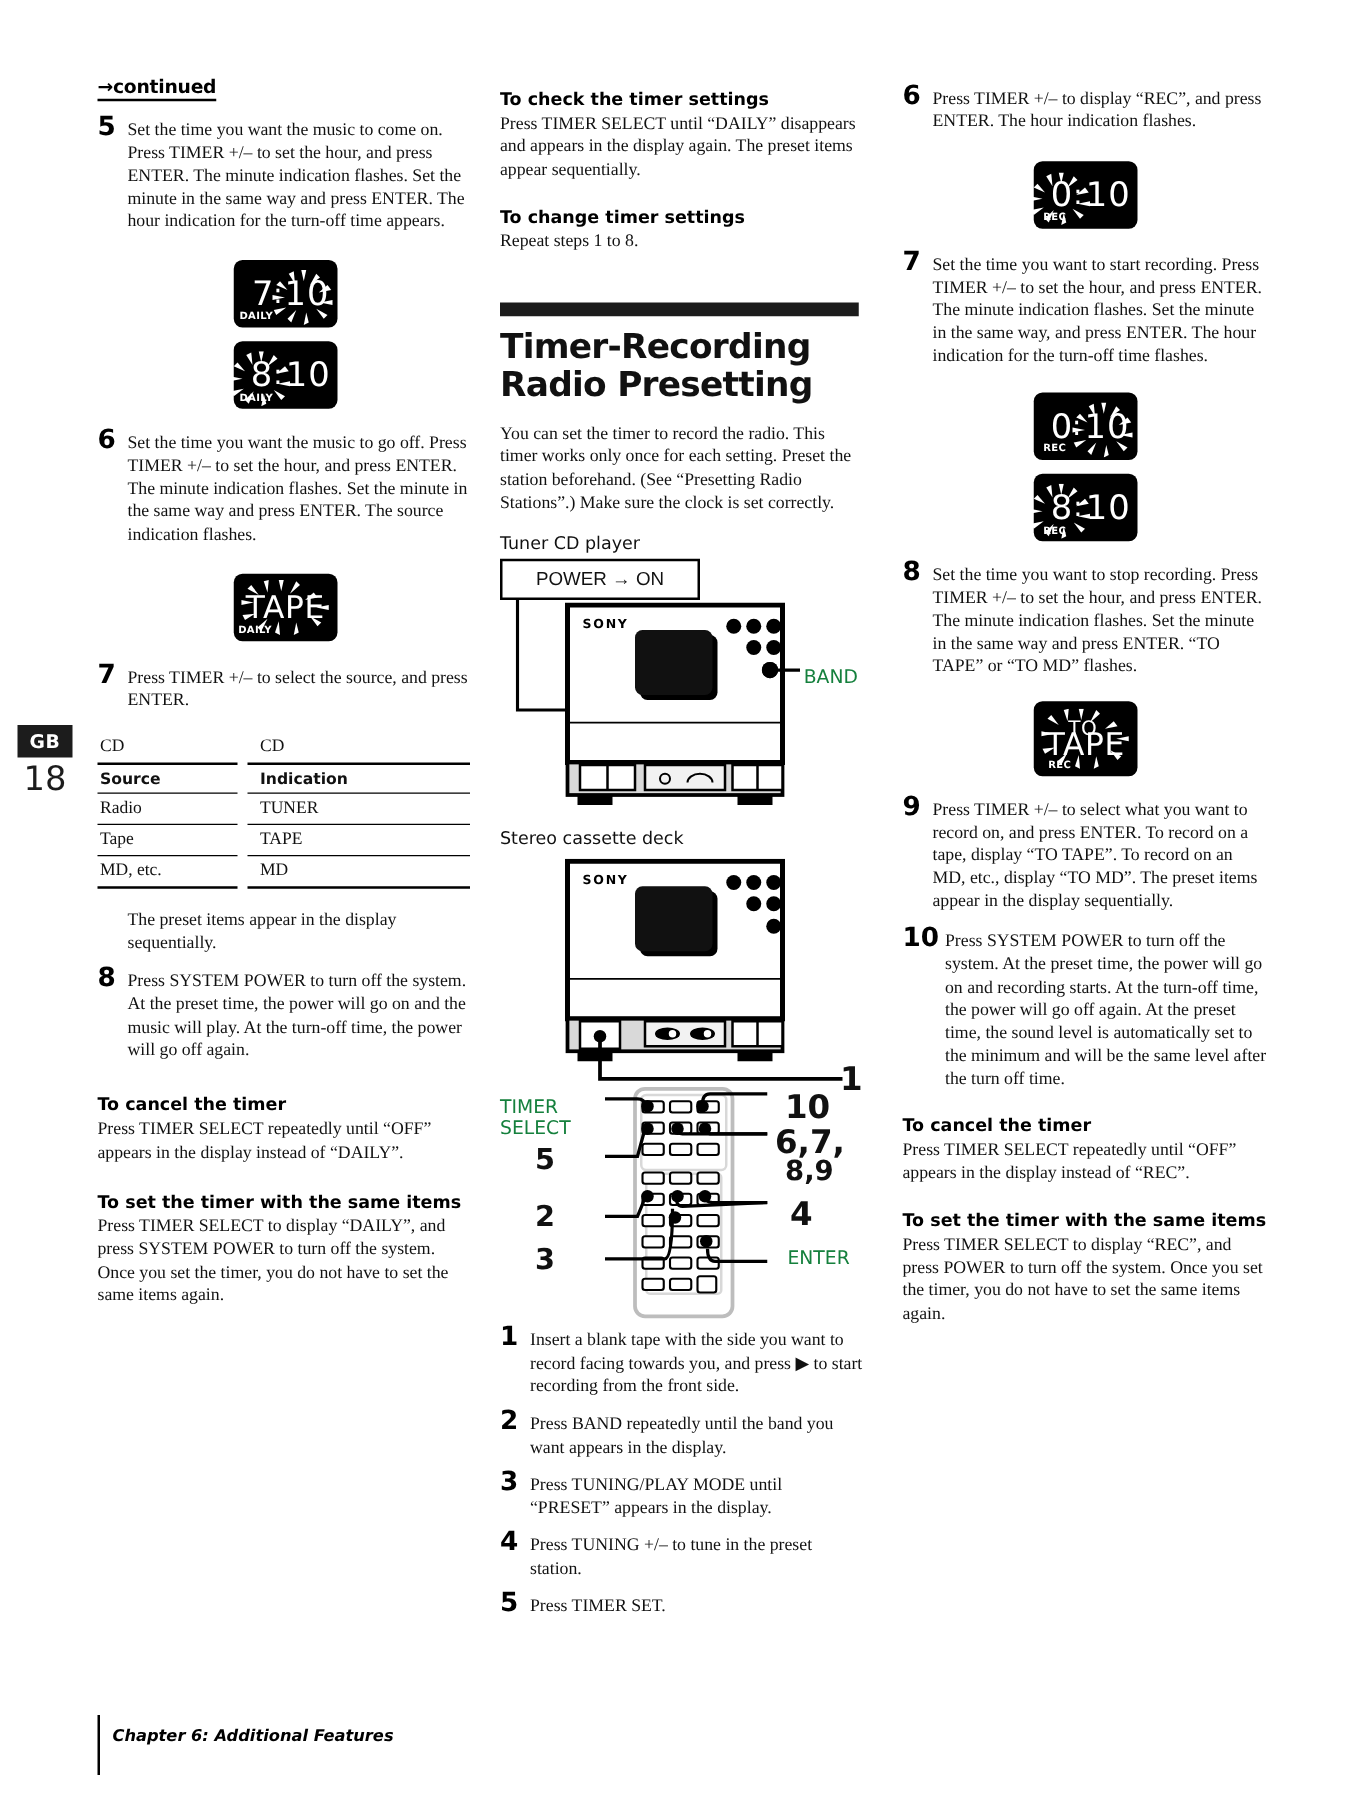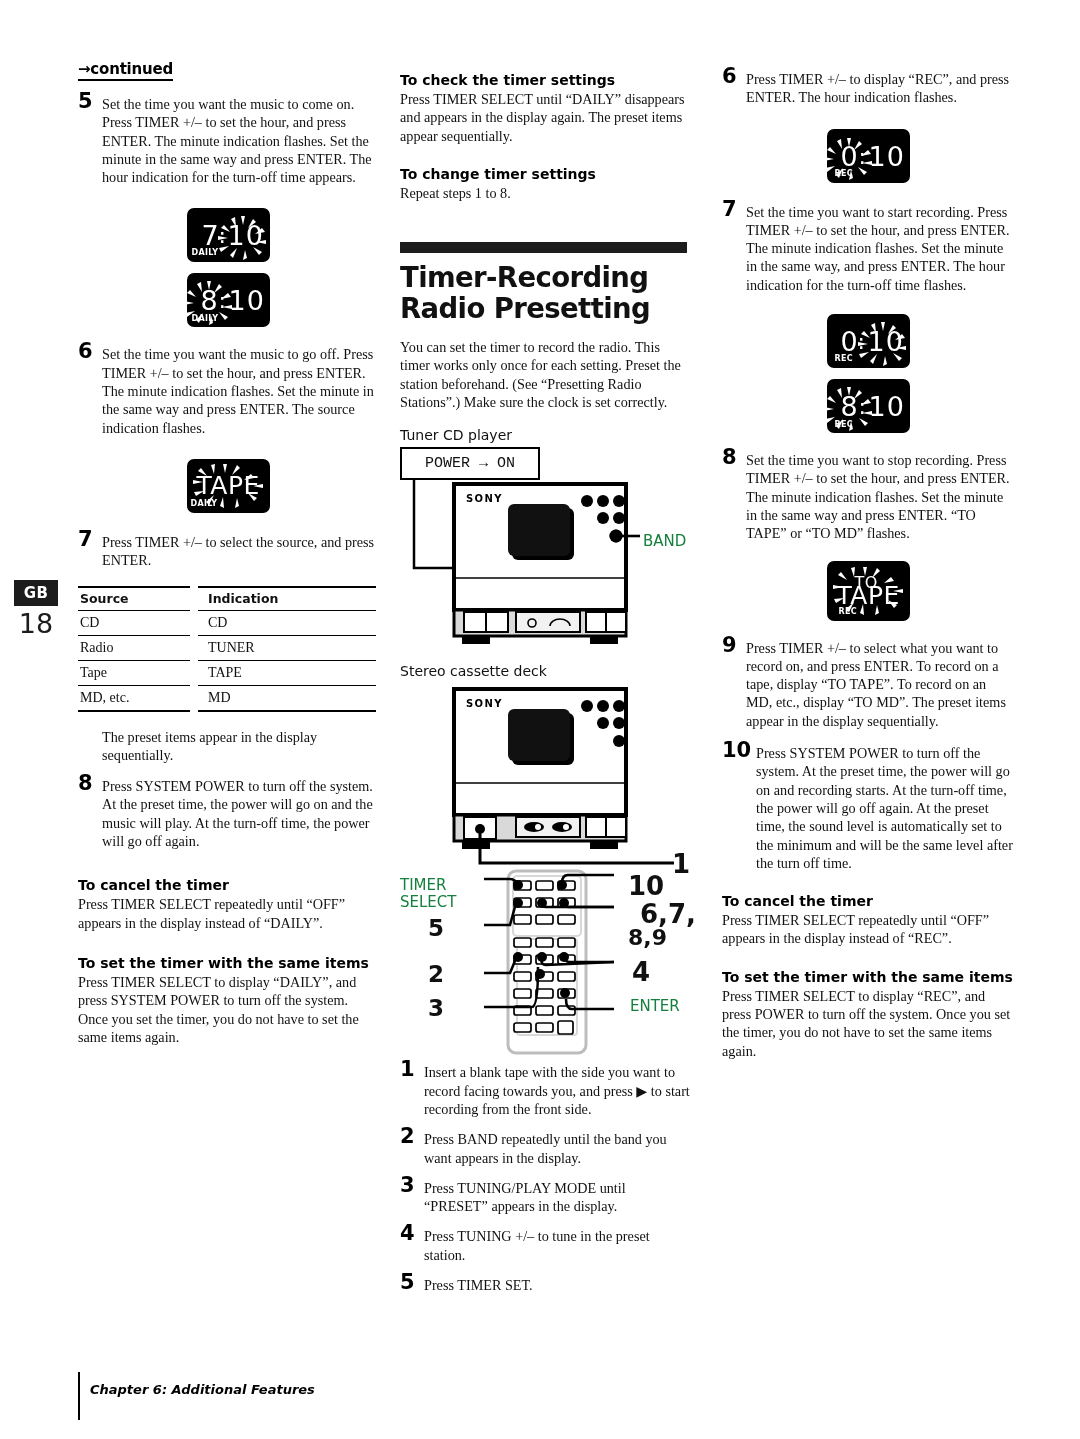--- a/index.html
+++ b/index.html
@@ -199,23 +199,23 @@
   .lcd .word.small {
     font-size: 16px;
     letter-spacing: 0.5px;
   }
   
   .rays { position: absolute; pointer-events: none; }
   .lcd-center { display: flex; justify-content: center; }
 
   
   .pwr-box {
-    width: 140px; height: 33px;
+    width: 160px; height: 33px;
     border: 2.2px solid #000;
-    font-family: Liberation Mono, monospace;
+    font-family: Liberation Sans, sans-serif;
     font-size: 15px;
     display: flex; align-items: center; justify-content: center;
     background: #fff;
     color: #111;
   }
   .dev-label {
     font-family: "DejaVu Sans", sans-serif;
     font-size: 14px;
     color: #111;
     margin-bottom: 4px;
@@ -347,28 +347,28 @@
     
     <div class="step" style="margin-top:20px;">
       <span class="num">7</span>
       <p>Press TIMER +/– to select the source, and press ENTER.</p>
     </div>
 
     
     <table class="src-table">
       <tbody>
           <tr>
+        <td class="rule-td">CD</td>
+        <td class="colgap"></td>
+        <td class="rule-td">CD</td>
+      </tr>
+      <tr>
         <th class="rule-th">Source</th>
         <td class="colgap"></td>
         <th class="rule-th">Indication</th>
-      </tr>
-      <tr>
-        <td class="rule-td">CD</td>
-        <td class="colgap"></td>
-        <td class="rule-td">CD</td>
       </tr>
       <tr>
         <td class="rule-td">Radio</td>
         <td class="colgap"></td>
         <td class="rule-td">TUNER</td>
       </tr>
       <tr>
         <td class="rule-td">Tape</td>
         <td class="colgap"></td>
         <td class="rule-td">TAPE</td>
@@ -503,21 +503,21 @@
 
       <div class="callout" style="position:absolute;left:0px;top:10px;line-height:17px;">
         <div>TIMER</div>
         <div>SELECT</div>
       </div>
       <div class="callout-num" style="position:absolute;left:28px;top:48px;">5</div>
       <div class="callout-num" style="position:absolute;left:28px;top:94px;">2</div>
       <div class="callout-num" style="position:absolute;left:28px;top:128px;">3</div>
 
       <div class="callout-num" style="position:absolute;left:228px;top:4px;font-size:26px;">10</div>
-      <div class="callout-num" style="position:absolute;left:240px;top:32px;font-size:26px;">6,7,</div>
+      <div class="callout-num" style="position:absolute;left:220px;top:32px;font-size:26px;">6,7,</div>
       <div class="callout-num" style="position:absolute;left:228px;top:58px;font-size:22px;">8,9</div>
       <div class="callout-num" style="position:absolute;left:232px;top:90px;font-size:26px;">4</div>
       <div class="callout" style="position:absolute;left:230px;top:130px;">ENTER</div>
 
       <svg style="position:absolute;left:84px;top:0px;" width="130" height="190" viewBox="0 0 130 190">
 
         <rect x="24" y="4" width="78" height="182" rx="8" fill="#fff" stroke="#bdbdbd" stroke-width="3"></rect>
         <rect x="29" y="9" width="68" height="60" rx="4" fill="#fff" stroke="#d8d8d8" stroke-width="2"></rect>
         <rect x="33" y="72" width="60" height="96" rx="3" fill="#fff" stroke="#d8d8d8" stroke-width="2"></rect>
 

